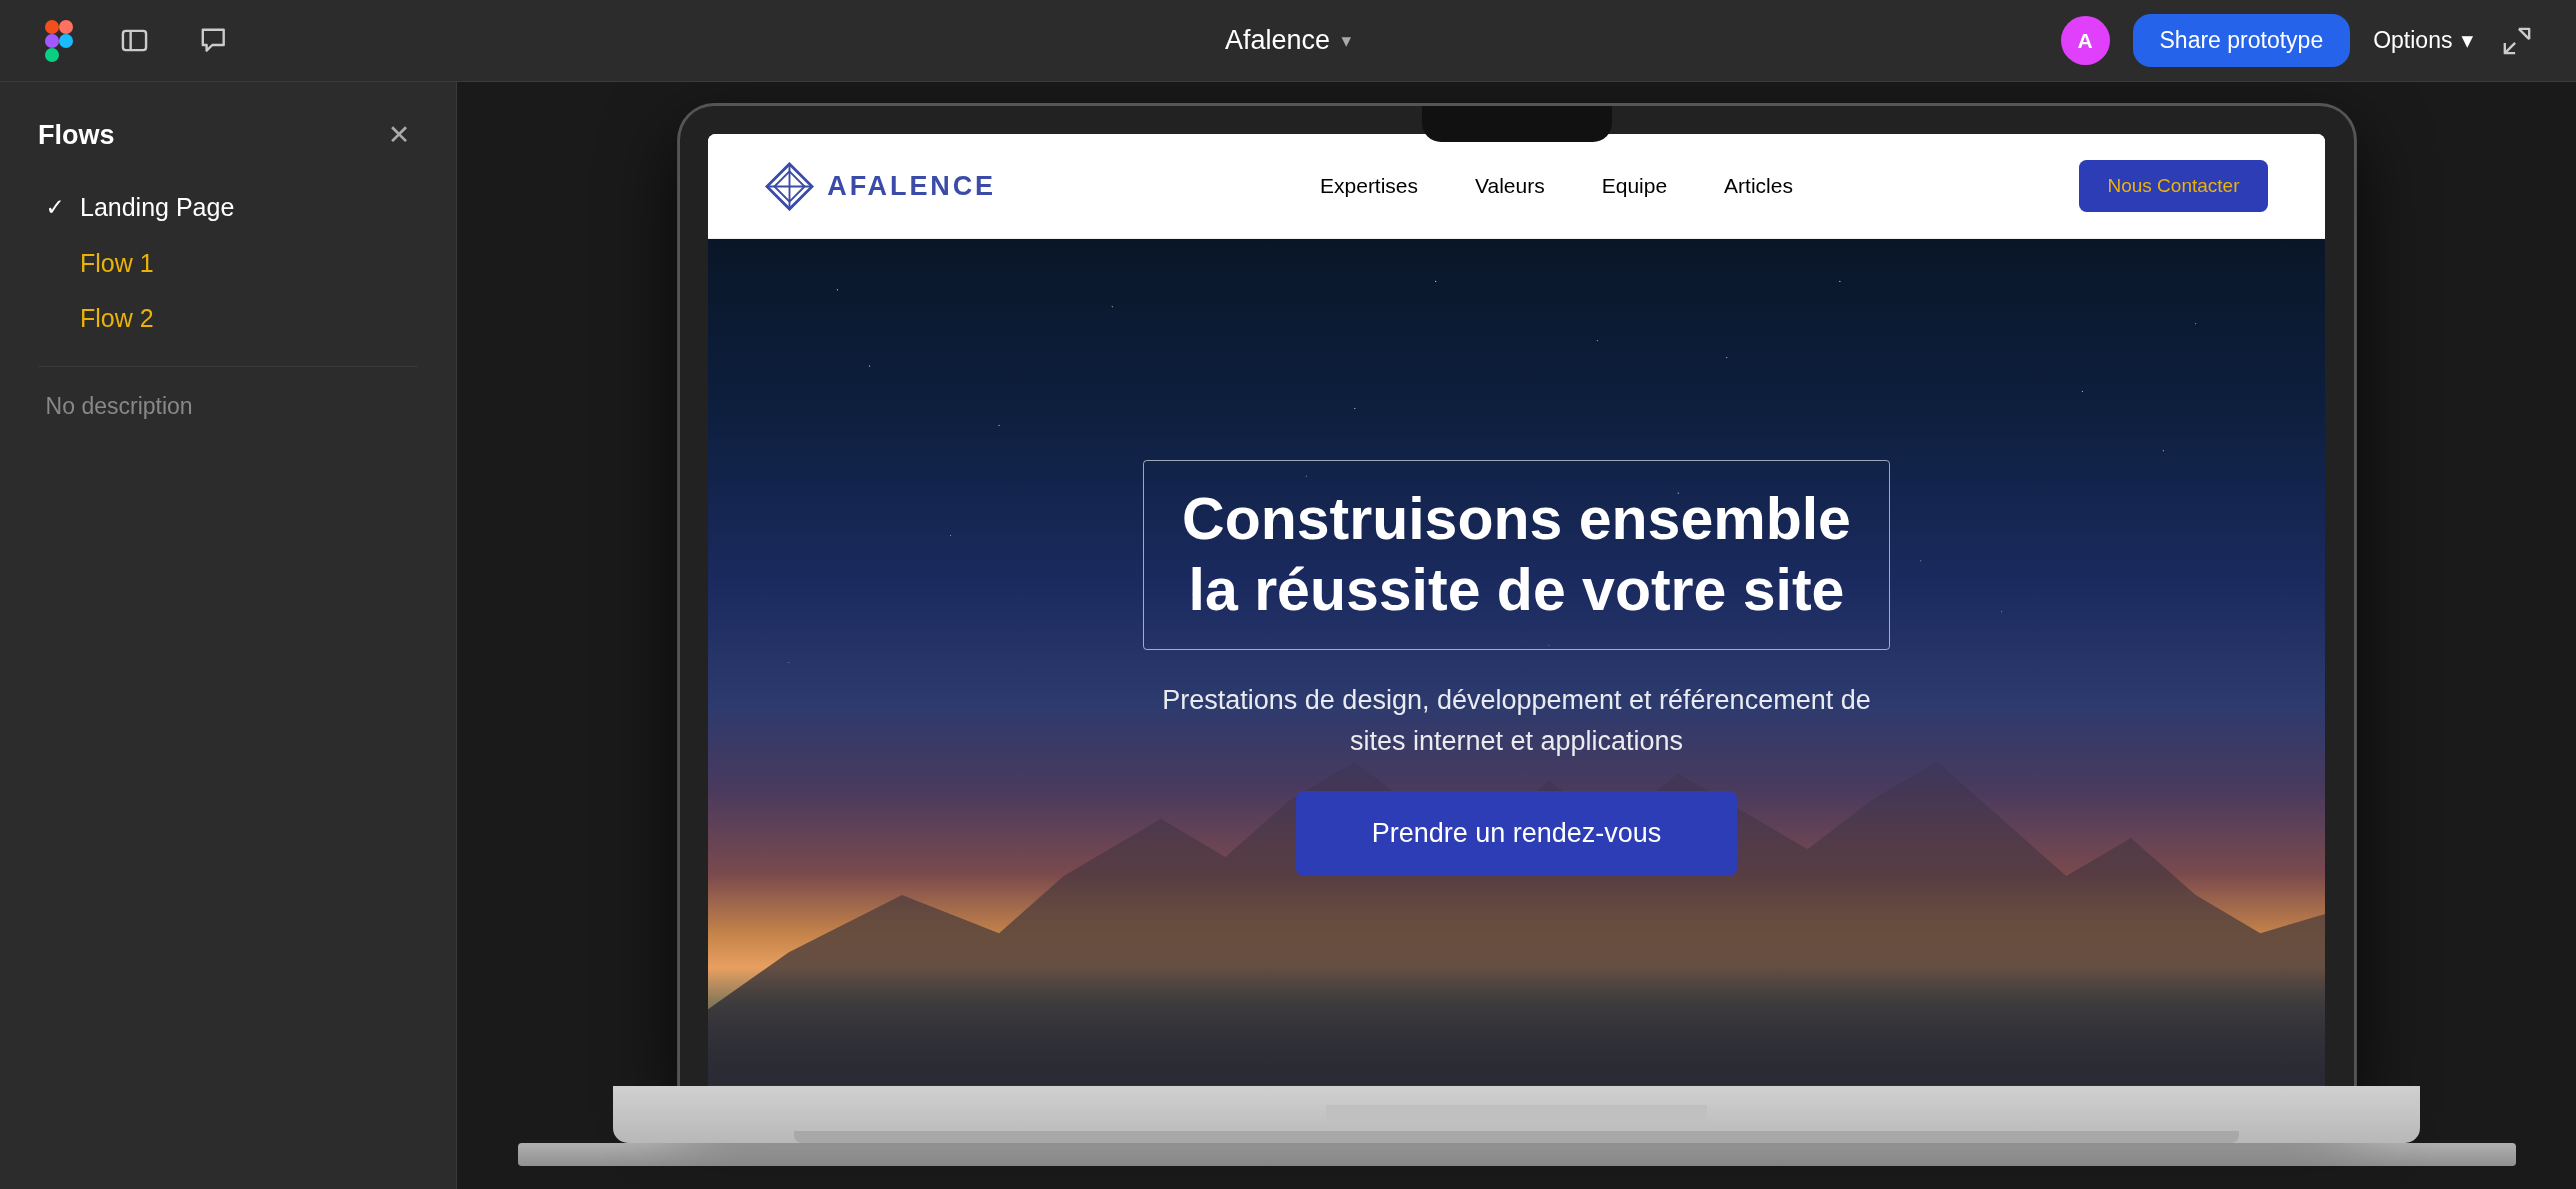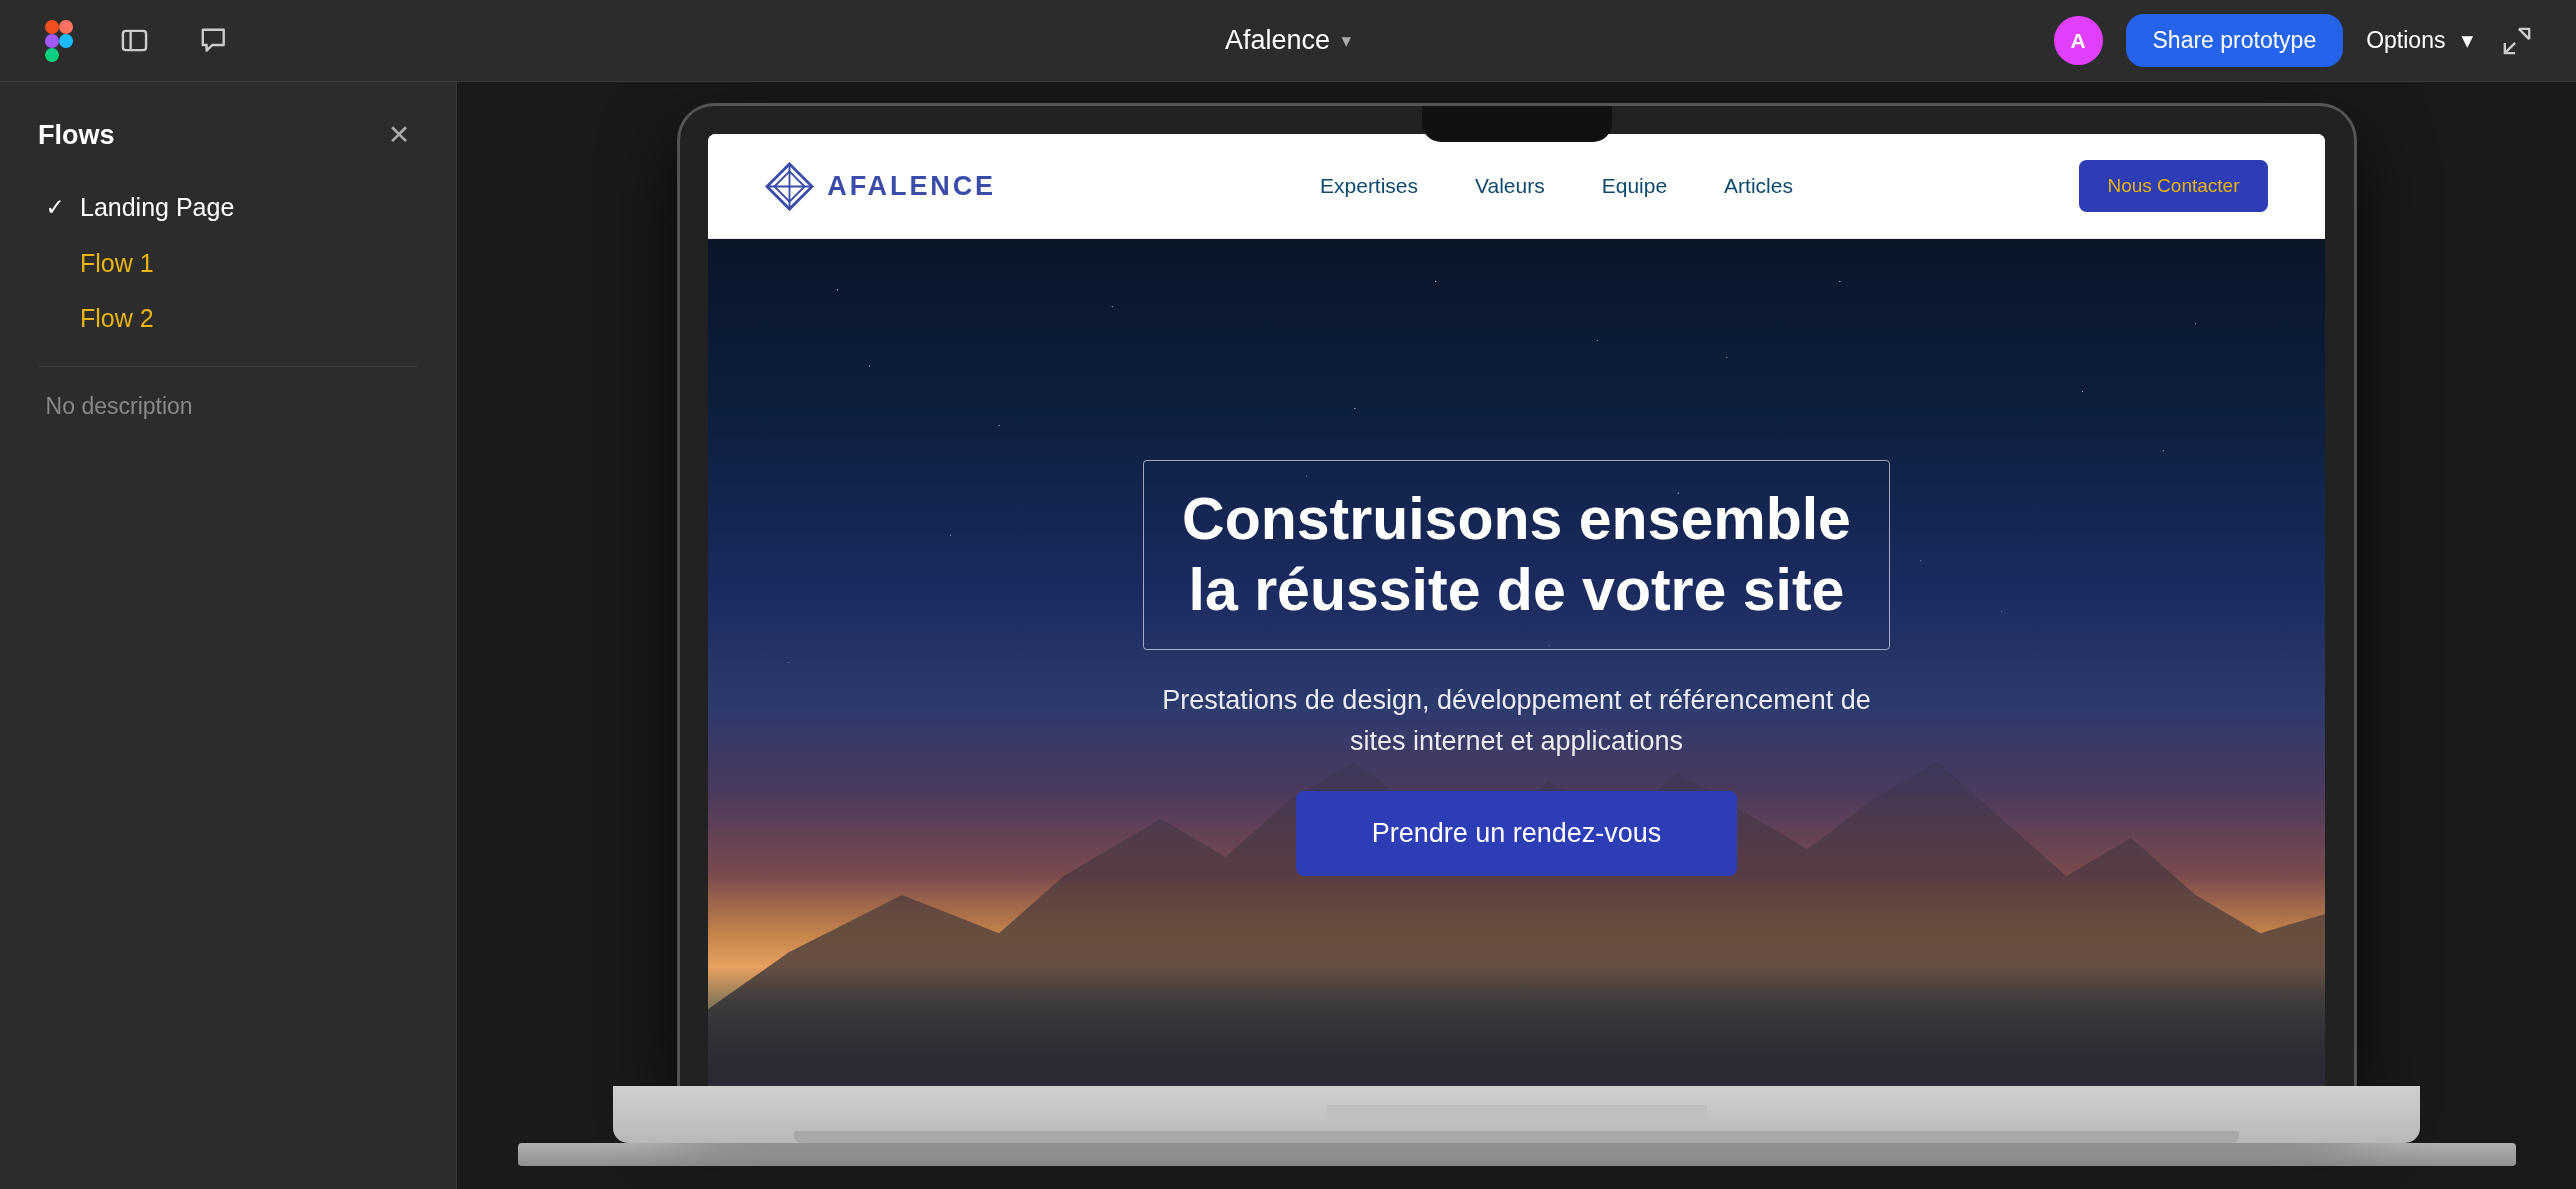--- a/index.html
+++ b/index.html
@@ -109,21 +109,21 @@
       white-space: nowrap;
     }
     .options-btn {
       background: transparent;
       color: #ffffff;
       border: none;
       font-size: 23px;
       cursor: pointer;
       display: flex;
       align-items: center;
-      gap: 16px;
+      gap: 9px;
     }
     .expand-btn {
       width: 42px;
       height: 42px;
       display: flex;
       align-items: center;
       justify-content: center;
       cursor: pointer;
     }
 
@@ -283,21 +283,21 @@
       color: #3b4ba8;
       letter-spacing: 2.9px;
     }
     .nav-links {
       display: flex;
       gap: 57px;
       flex: 1;
       justify-content: center;
     }
     .nav-link {
-      color: #0c4a6e;
+      color: #000000;
       font-size: 21px;
       text-decoration: none;
       cursor: pointer;
     }
     .nav-contact-btn {
       background: #2c3db5;
       color: #eab308;
       border: none;
       border-radius: 7.6px;
       padding: 15px 28.5px;

